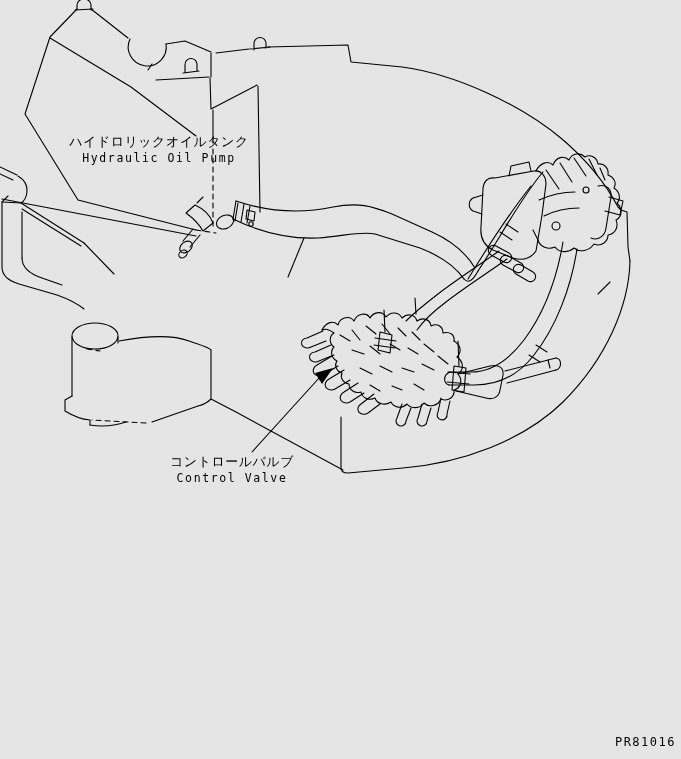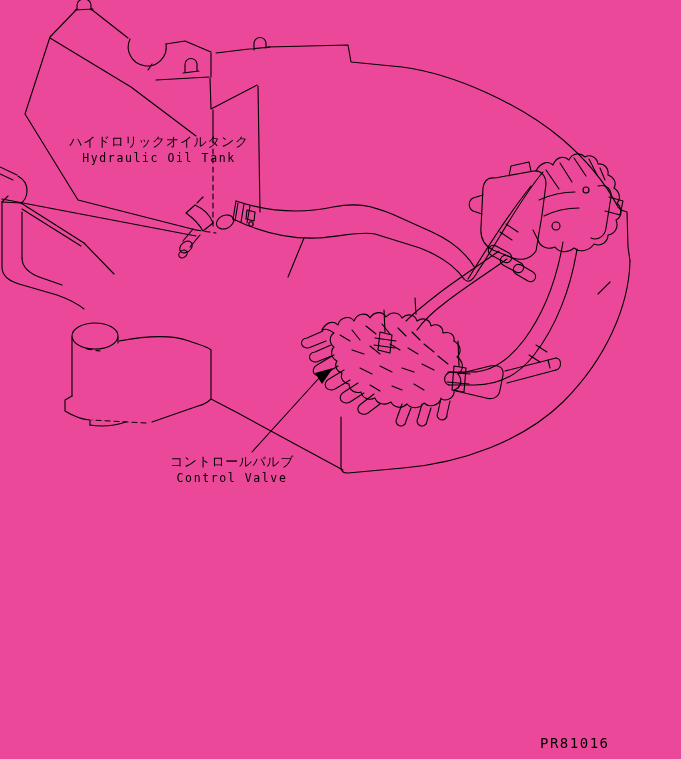--- a/index.html
+++ b/index.html
@@ -1,29 +1,29 @@
 <!DOCTYPE html>
 <html><head>
 <meta charset="utf-8">
 <style>
   html,body { margin:0; padding:0; background:#ffffff; }
   .canvas {
-    position:relative; width:681px; height:759px; background:#ec4899;
+    position:relative; width:681px; height:759px; background:#e5e5e5;
     overflow:hidden; font-family:"DejaVu Sans Mono", monospace; color:#000;
   }
   .canvas svg { position:absolute; top:0; left:0; }
   .ln { fill:none; stroke:#000; stroke-width:1.1; stroke-linecap:round; stroke-linejoin:round; }
   .dash { stroke-dasharray:5 4; }
   .fillb { fill:#000; stroke:none; }
   .label { position:absolute; text-align:center; }
   .label .jp { display:block; font-size:13px; letter-spacing:0.5px; line-height:16px; white-space:nowrap; }
   .label .en { display:block; font-size:11.5px; letter-spacing:1.6px; line-height:16px; white-space:nowrap; }
   .partnum {
-    position:absolute; left:540px; top:735px; width:120px; text-align:left;
-    font-size:14px; letter-spacing:1.5px;
+    position:absolute; left:556px; top:735px; width:120px; text-align:right;
+    font-size:12px; letter-spacing:1.5px;
   }
 </style>
 </head>
 <body>
 
 <div class="canvas">
 
   <svg width="681" height="759" viewBox="0 0 681 759">
 
     <g>
@@ -159,21 +159,21 @@
     </g>
 
     <g>
       <path class="ln" d="M 252 452 L 320 377"></path>
       <polygon class="fillb" points="333,368 315,373 322,384"></polygon>
     </g>
   </svg>
 
   <div class="label" style="left:59px; top:134px; width:200px;">
     <span class="jp">ハイドロリックオイルタンク</span>
-    <span class="en">Hydraulic Oil Tank</span>
+    <span class="en">Hydraulic Oil Pump</span>
   </div>
 
 
   <div class="label" style="left:132px; top:454px; width:200px;">
     <span class="jp">コントロールバルブ</span>
     <span class="en">Control Valve</span>
   </div>
 
   <div class="partnum">PR81016</div>
 

